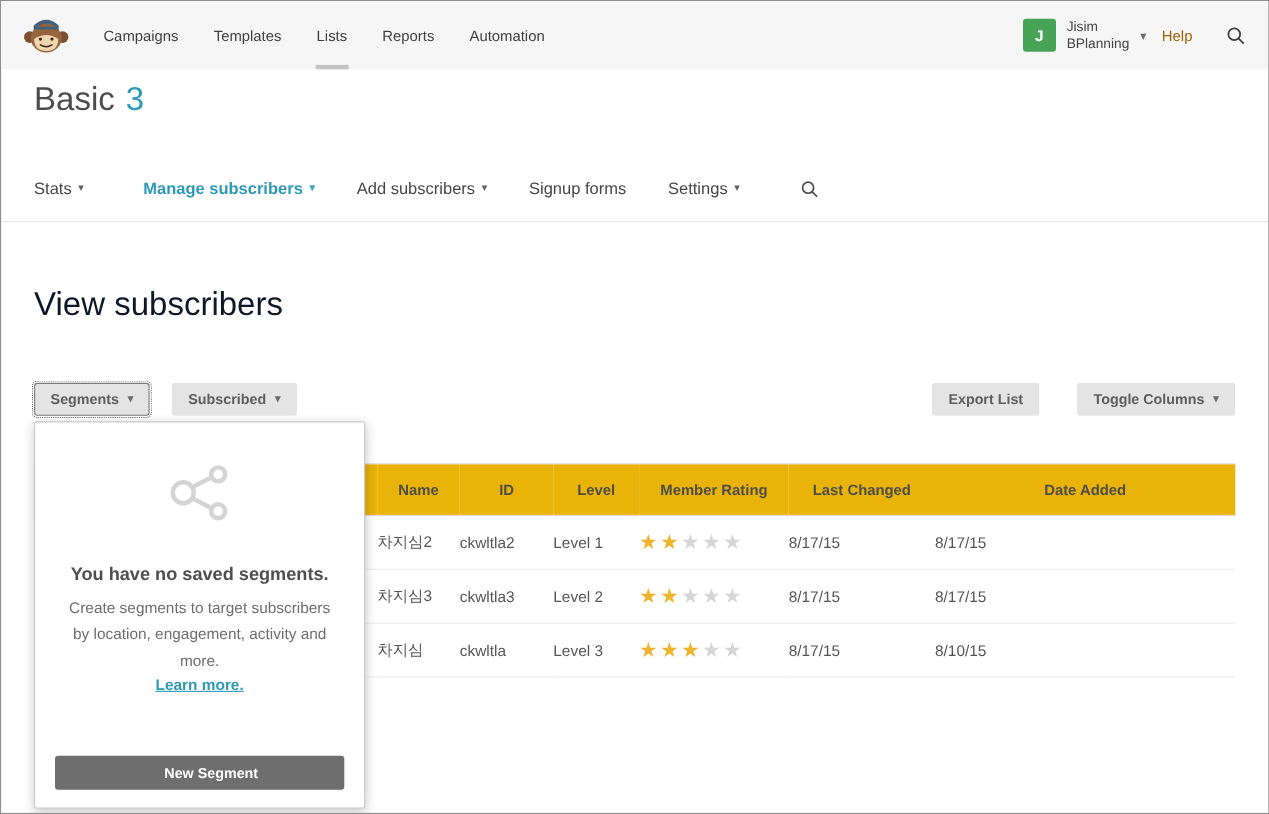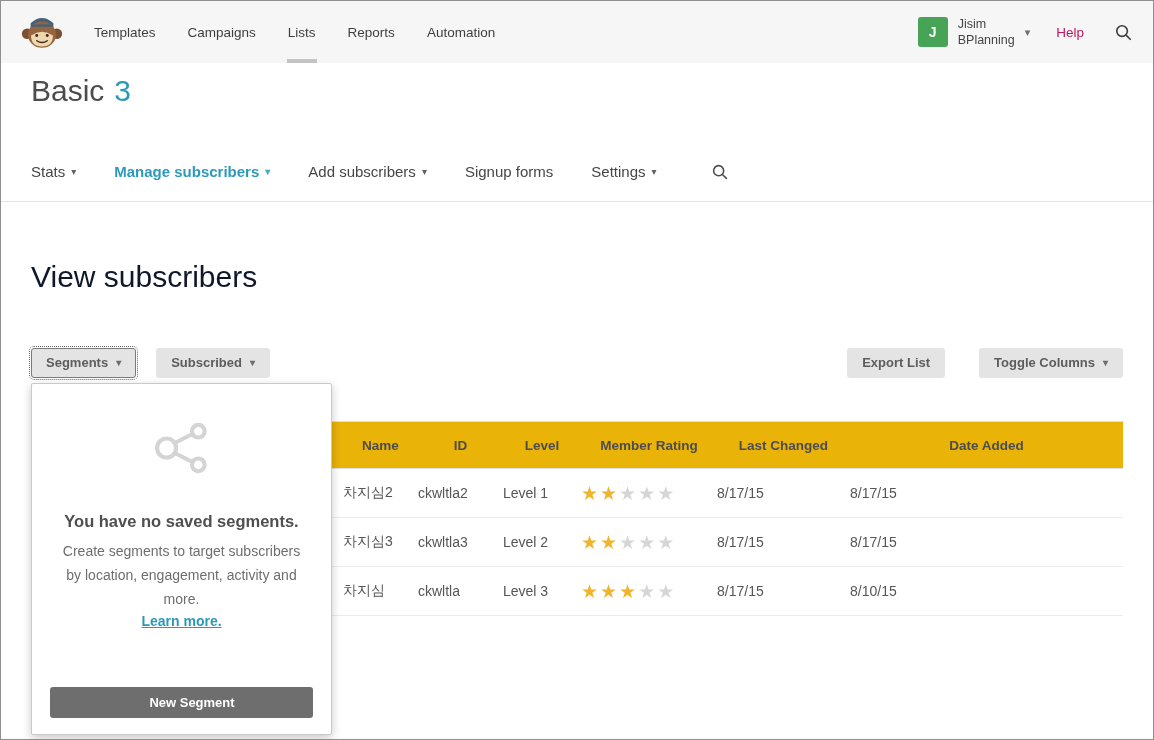--- a/index.html
+++ b/index.html
@@ -26,34 +26,34 @@
   }
   .topnav-item.active { border-bottom-color:#c3c3c3; }
   .topnav-right { margin-left:auto; display:flex; align-items:center; gap:10px; }
   .avatar {
     width:30px; height:30px; border-radius:3px; background:var(--avatar-bg,#47a356);
     color:#fff; font-size:14px; font-weight:bold; display:flex;
     align-items:center; justify-content:center;
   }
   .user-names { line-height:1.3; font-size:12.5px; color:#454545; }
   .chev { font-size:11px; color:#6d6d6d; }
-  .help-link { font-size:13.5px; color:#be185d; text-decoration:none; margin:0 14px 0 16px; cursor:pointer; }
+  .help-link { font-size:13.5px; color:#a16207; text-decoration:none; margin:0 14px 0 4px; cursor:pointer; }
   .search-btn { display:flex; align-items:center; cursor:pointer; margin-left:6px; }
 
   
   .page-title { padding:10px 30px 0; font-size:30px; line-height:36px; color:#4c4c4c; }
   .page-title .count { color:var(--accent,#2c9ab7); margin-left:10px; }
 
   
   .subnav { padding:52px 30px 0; display:flex; }
   .subnav-item {
     display:flex; align-items:center; gap:6px; margin-right:38px;
     font-size:15px; color:#464646; line-height:22px; text-decoration:none; cursor:pointer;
   }
-  .subnav-item.active { color:var(--accent,#2c9ab7); font-weight:600; }
+  .subnav-item.active { color:var(--accent,#2c9ab7); font-weight:600;margin-left:16px; }
   .subnav-item .chev { font-size:10px; color:inherit; opacity:.85; }
   .subnav-search { display:flex; align-items:center; margin-left:16px; cursor:pointer; }
 
   .divider { margin-top:18px; border-top:1px solid #e3e3e3; }
 
   
   .section-title { margin:60px 30px 0; font-size:30px; line-height:30px; font-weight:400; color:#0f172a; }
 
   .toolbar { margin:56px 30px 0; display:flex; align-items:flex-start; }
   .btn {
@@ -119,22 +119,22 @@
         <circle cx="41" cy="25" r="6" fill="#7d4f31"></circle>
         <ellipse cx="24" cy="26" rx="16" ry="15" fill="#95653f"></ellipse>
         <path d="M24 14 Q35 14 36 15 L37 17 L11 17 L12 15 Q13 14 24 14Z" fill="#44607a"></path>
         <path d="M11.5 27 Q24 18.5 36.5 27 Q36.5 39.5 24 39.5 Q11.5 39.5 11.5 27" fill="#f0d6ae"></path>
         <circle cx="18" cy="27" r="1.7" fill="#3a2a1a"></circle>
         <circle cx="30" cy="27" r="1.7" fill="#3a2a1a"></circle>
         <path d="M18 33 Q24 37 30 33" stroke="#3a2a1a" fill="none" stroke-width="1.6" stroke-linecap="round"></path>
       </svg>
     </div>
     <nav class="topnav-items">
+        <a class="topnav-item">Campaigns</a>
         <a class="topnav-item">Templates</a>
-        <a class="topnav-item">Campaigns</a>
         <a class="topnav-item active">Lists</a>
         <a class="topnav-item">Reports</a>
         <a class="topnav-item">Automation</a>
       </nav>
     <div class="topnav-right">
       <div class="avatar">J</div>
       <div class="user-names">
         <div>Jisim</div>
         <div>BPlanning</div>
       </div>

